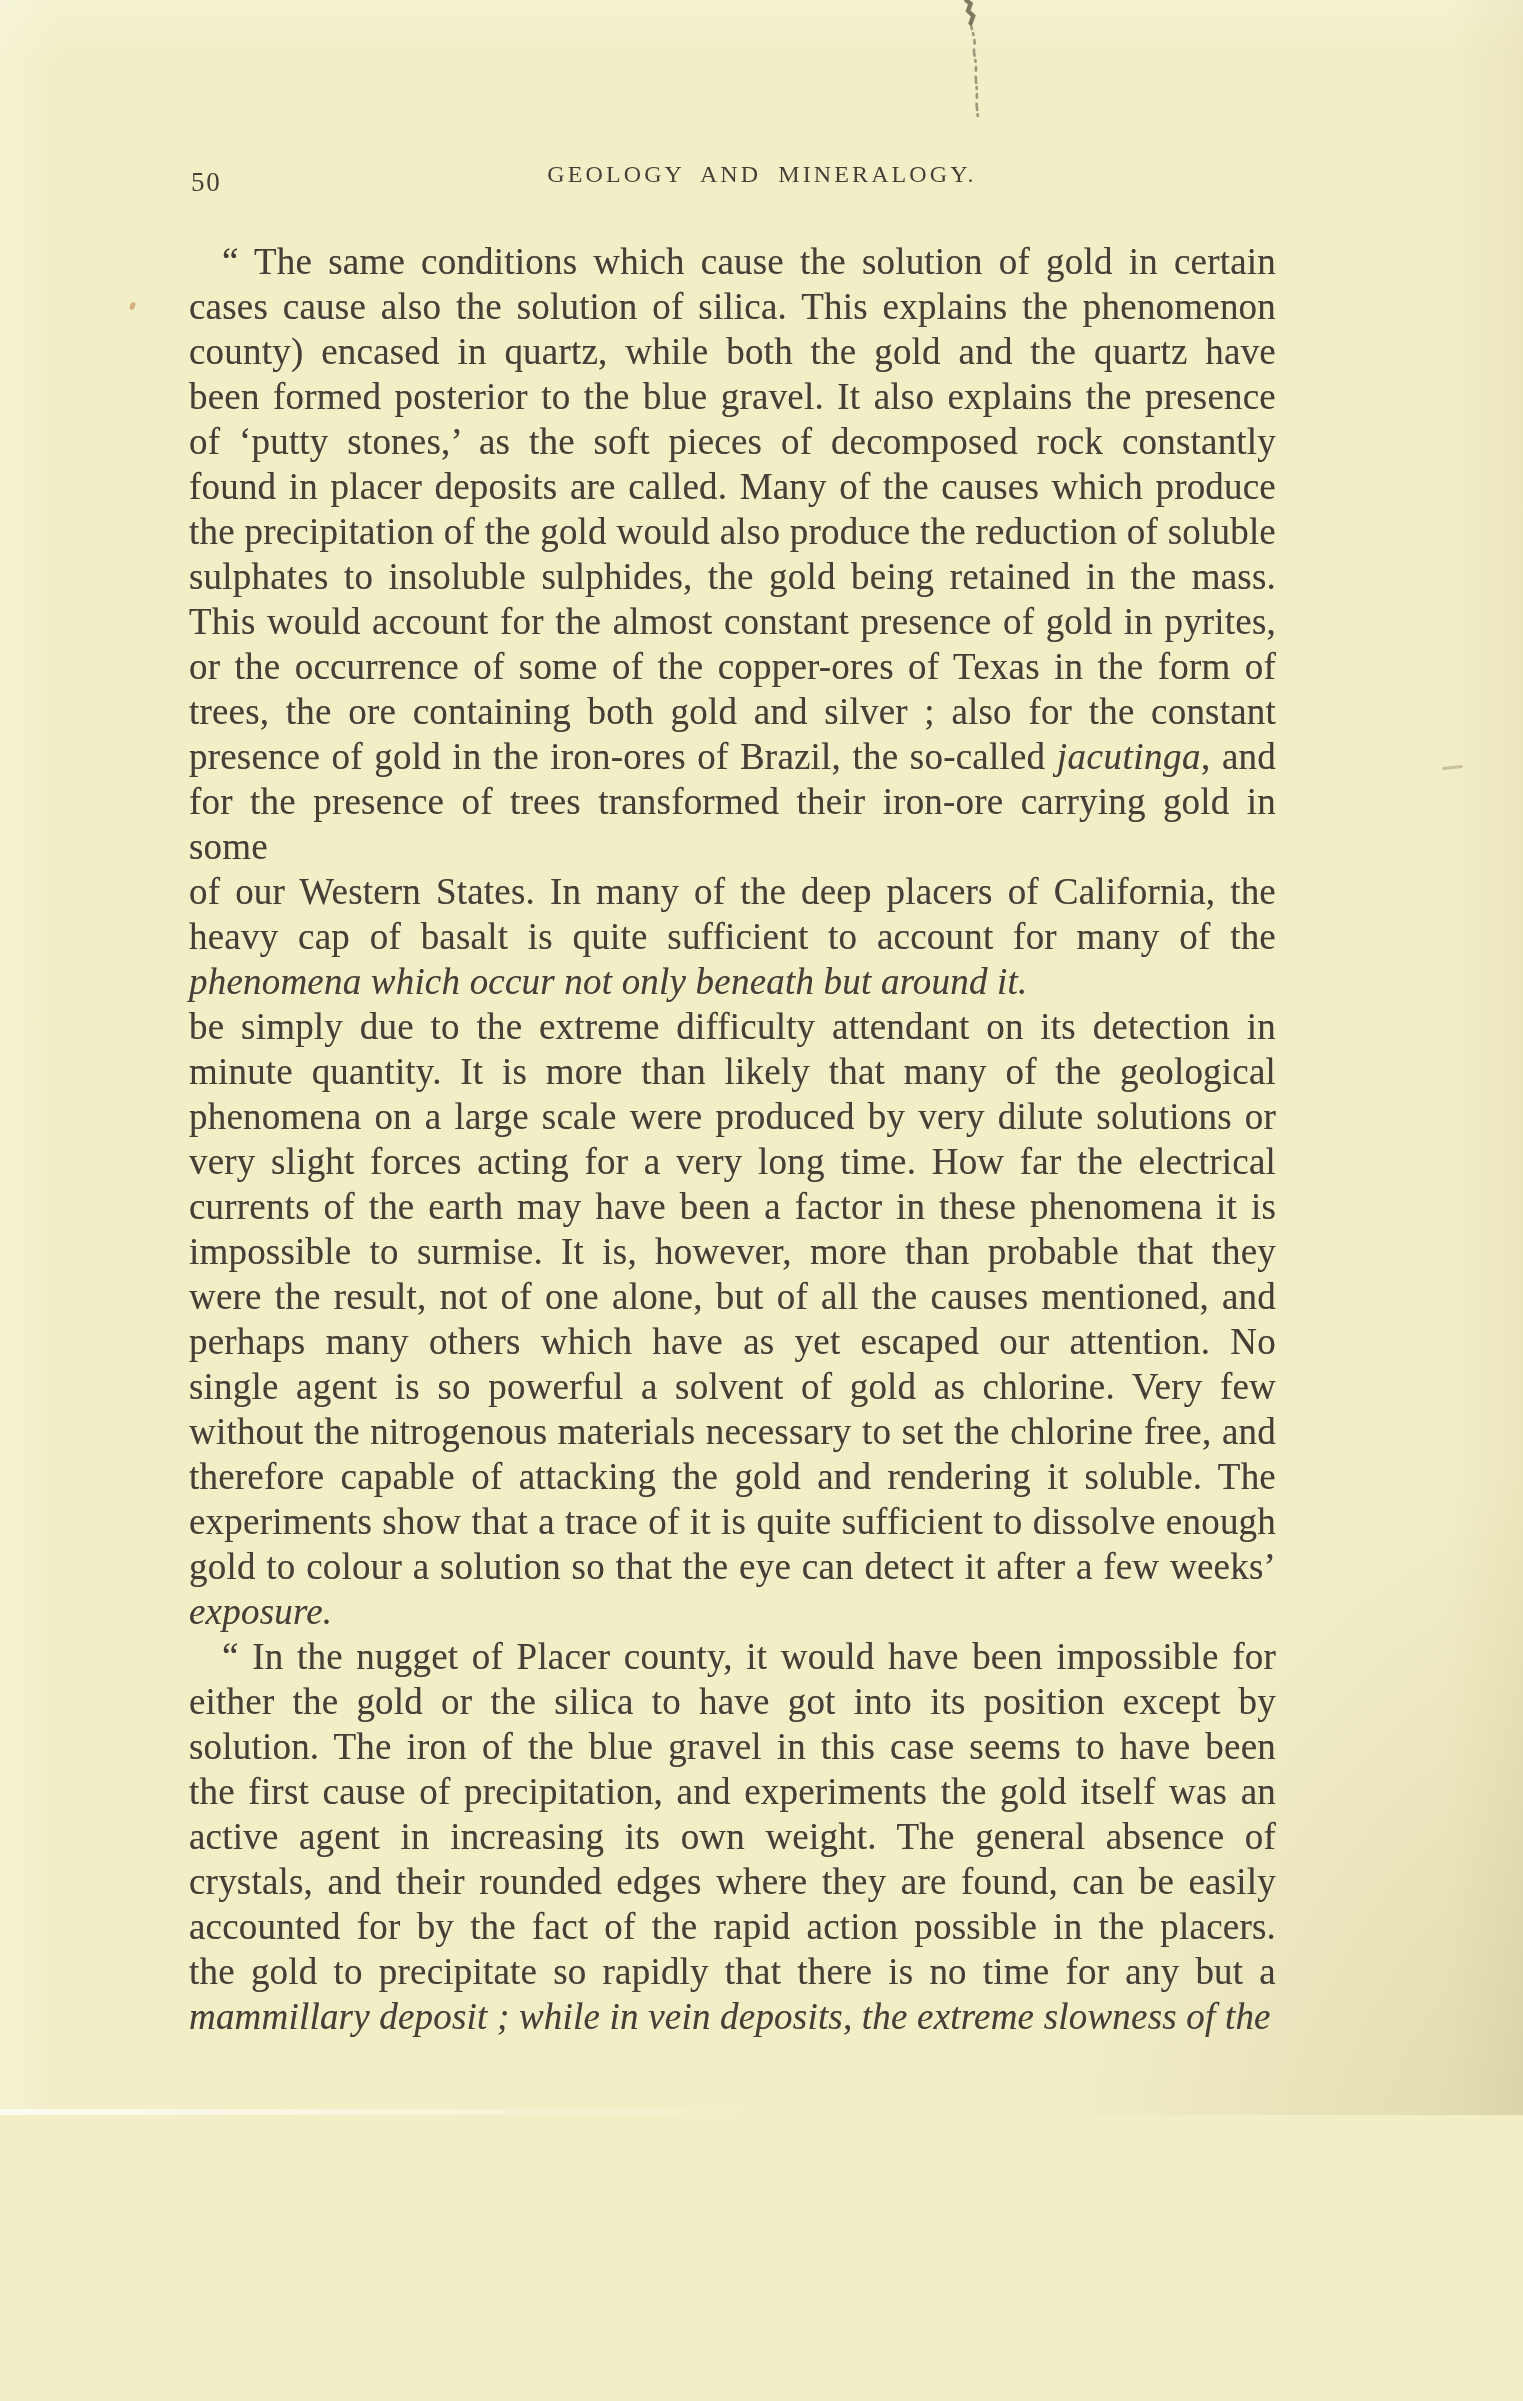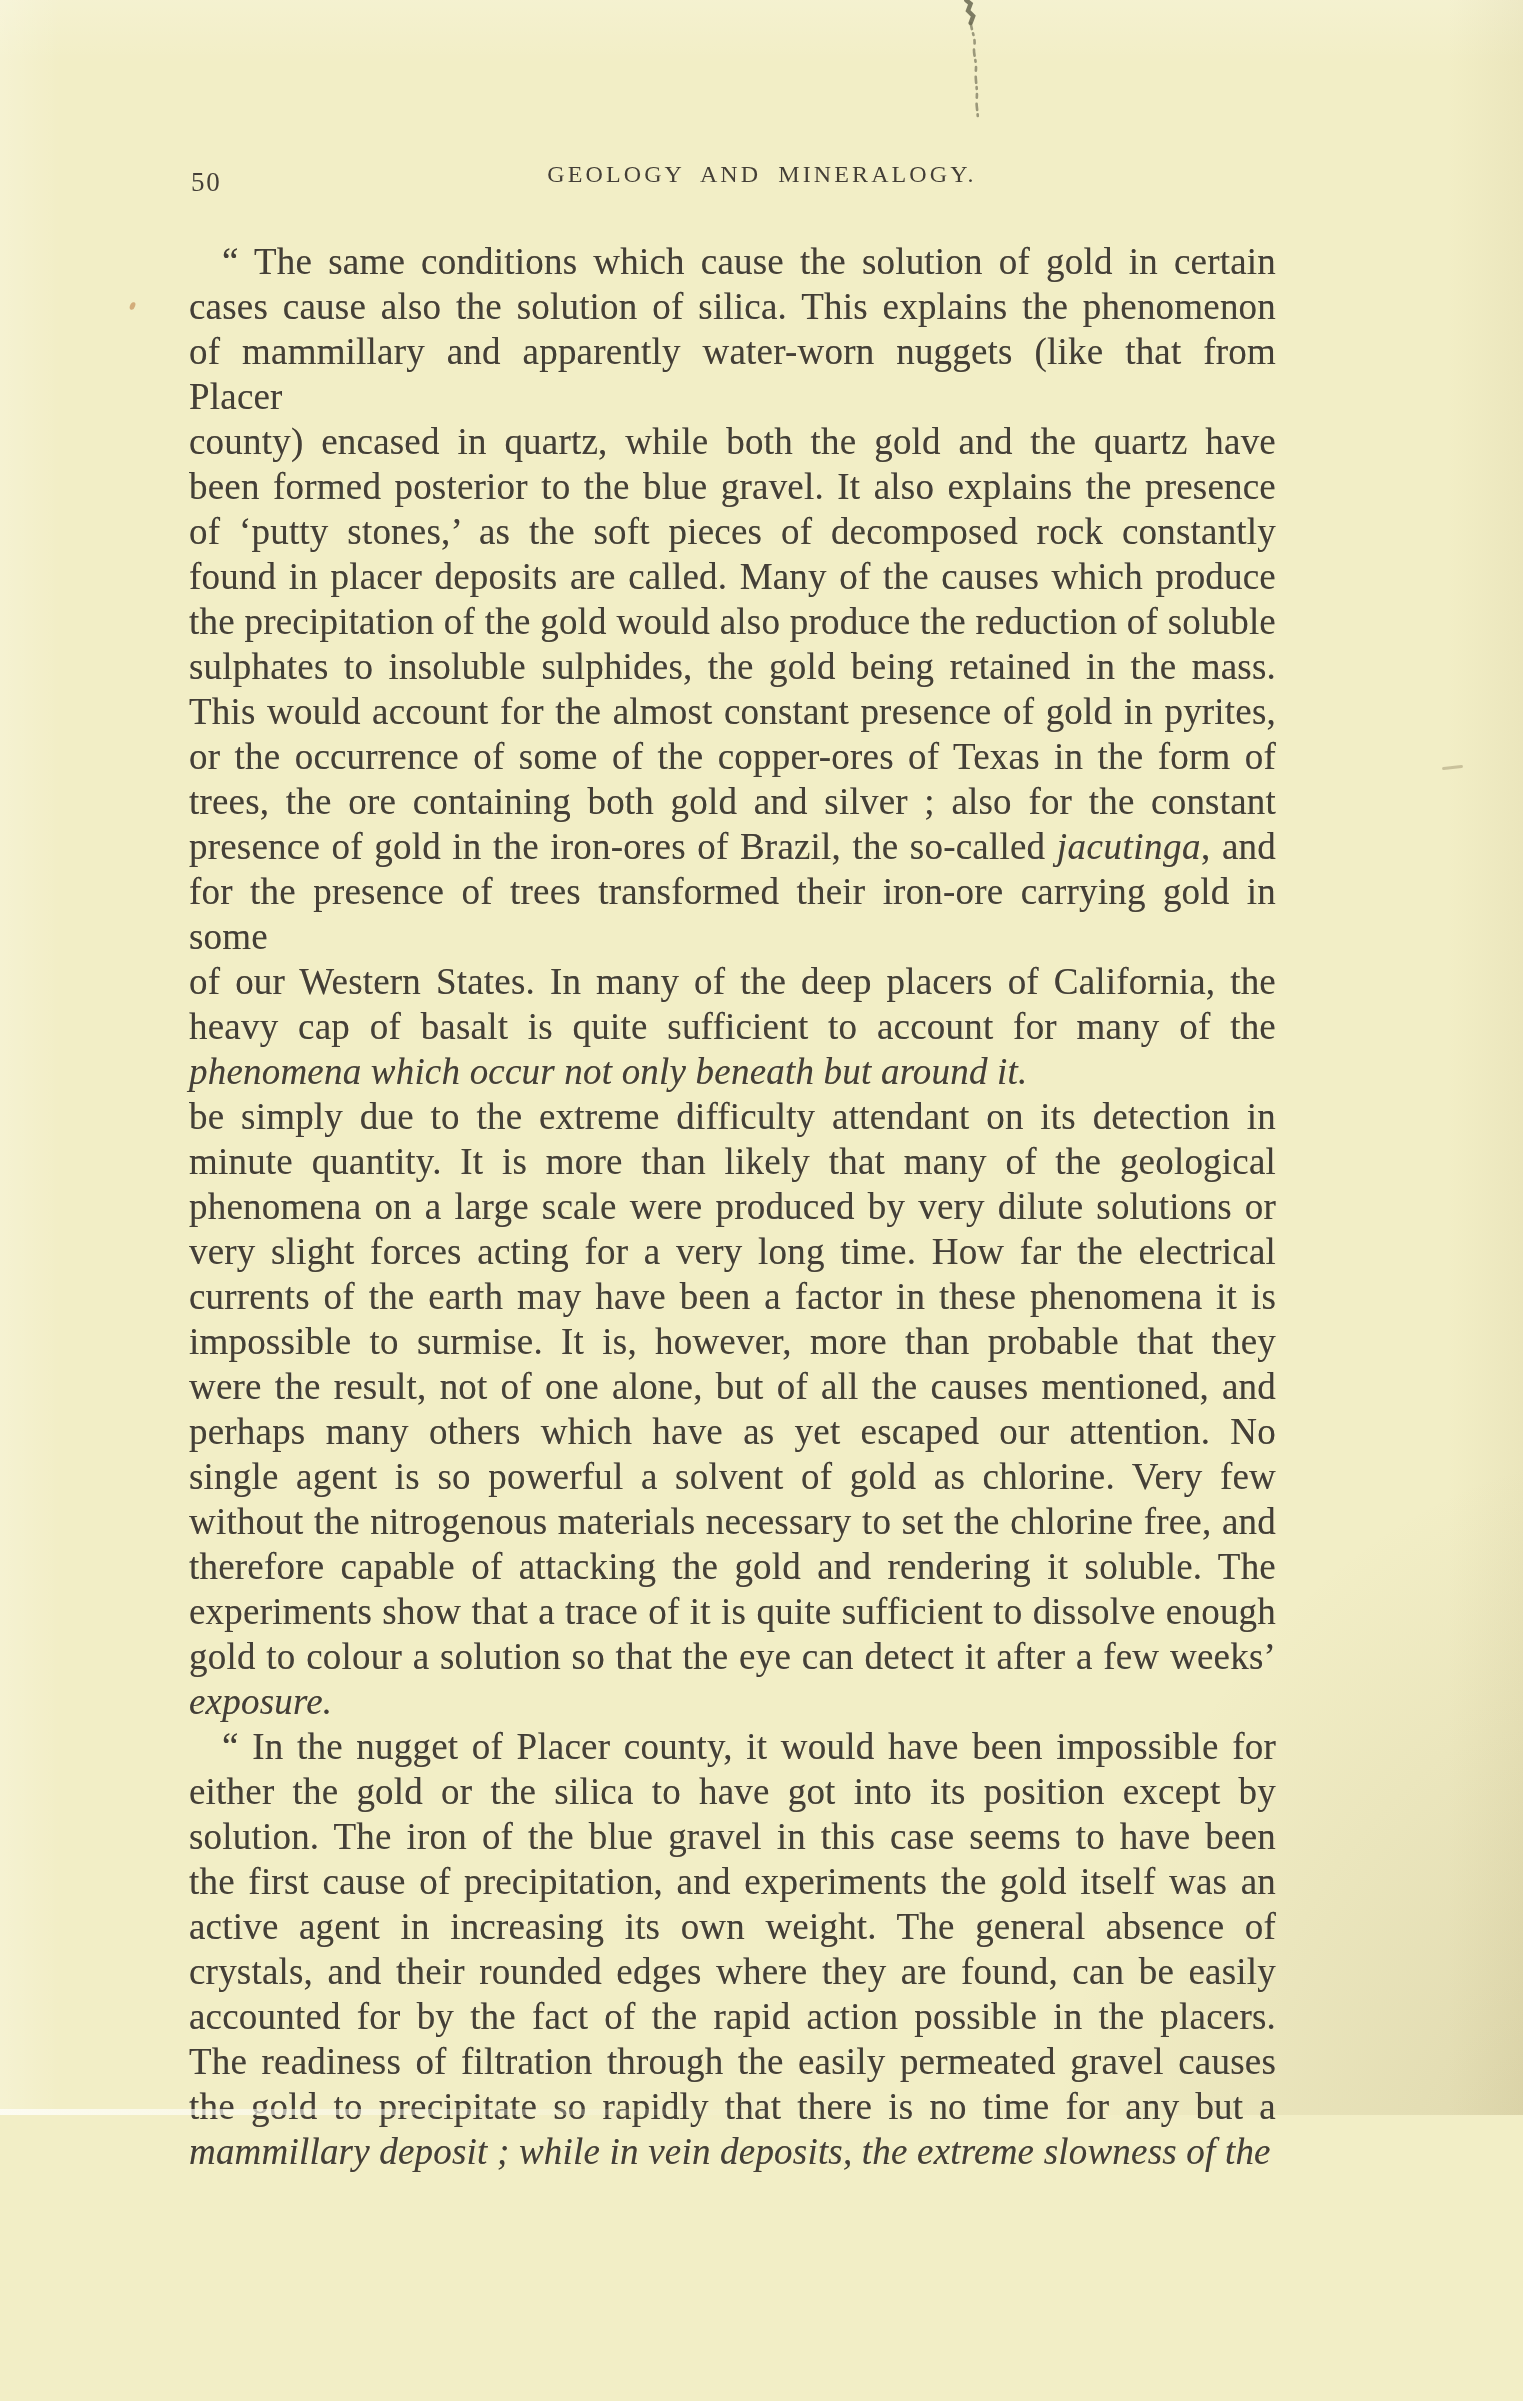--- a/index.html
+++ b/index.html
@@ -86,21 +86,20 @@
 
   <div class="page-head">
     <span class="page-number">50</span>
     <span class="running-header">GEOLOGY AND MINERALOGY.</span>
   </div>
 
   <div class="text-block">
       <div>
         <div class="line para-start">“ The same conditions which cause the solution of gold in certain</div>
         <div class="line">cases cause also the solution of silica. This explains the phenomenon</div>
-        <div class="line">of mammillary and apparently water-worn nuggets (like that from Placer</div>
         <div class="line">county) encased in quartz, while both the gold and the quartz have</div>
         <div class="line">been formed posterior to the blue gravel. It also explains the presence</div>
         <div class="line">of ‘putty stones,’ as the soft pieces of decomposed rock constantly</div>
         <div class="line">found in placer deposits are called. Many of the causes which produce</div>
         <div class="line">the precipitation of the gold would also produce the reduction of soluble</div>
         <div class="line">sulphates to insoluble sulphides, the gold being retained in the mass.</div>
         <div class="line">This would account for the almost constant presence of gold in pyrites,</div>
         <div class="line">or the occurrence of some of the copper-ores of Texas in the form of</div>
         <div class="line">trees, the ore containing both gold and silver ; also for the constant</div>
         <div class="line">presence of gold in the iron-ores of Brazil, the so-called <i>jacutinga</i>, and</div>
@@ -126,21 +125,20 @@
         <div class="line para-end">exposure.</div>
       </div>
       <div>
         <div class="line para-start">“ In the nugget of Placer county, it would have been impossible for</div>
         <div class="line">either the gold or the silica to have got into its position except by</div>
         <div class="line">solution. The iron of the blue gravel in this case seems to have been</div>
         <div class="line">the first cause of precipitation, and experiments the gold itself was an</div>
         <div class="line">active agent in increasing its own weight. The general absence of</div>
         <div class="line">crystals, and their rounded edges where they are found, can be easily</div>
         <div class="line">accounted for by the fact of the rapid action possible in the placers.</div>
-        <div class="line">The readiness of filtration through the easily permeated gravel causes</div>
         <div class="line">the gold to precipitate so rapidly that there is no time for any but a</div>
         <div class="line para-end">mammillary deposit ; while in vein deposits, the extreme slowness of the</div>
       </div>
     </div>
 
   <div class="bottom-sliver"></div>
 </div>
 
 
 </body></html>

